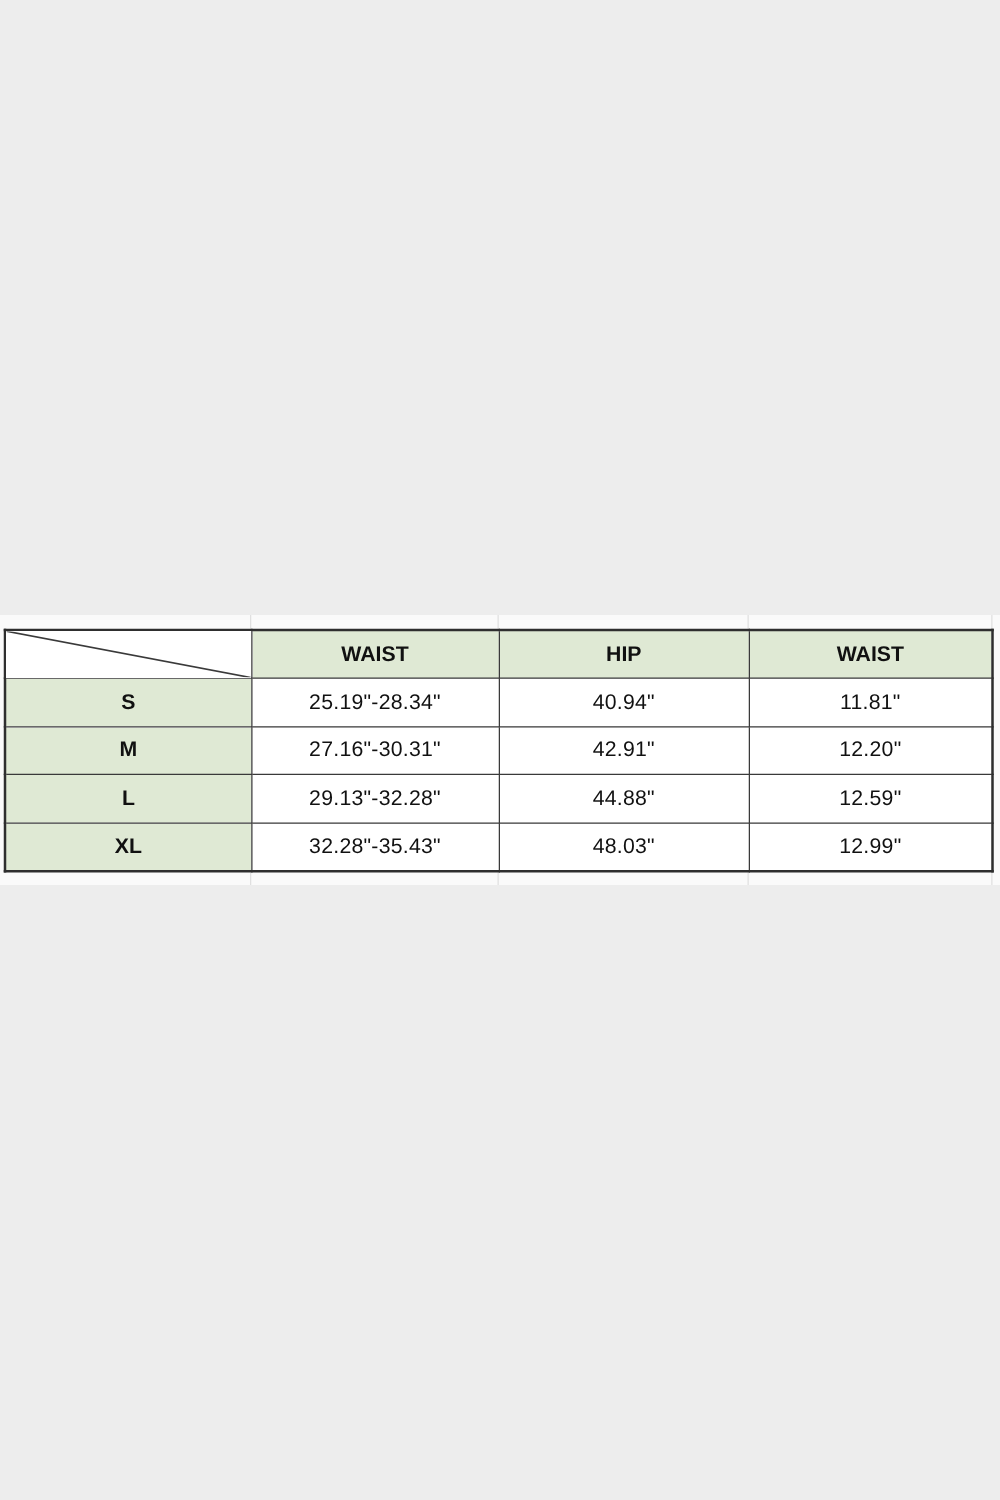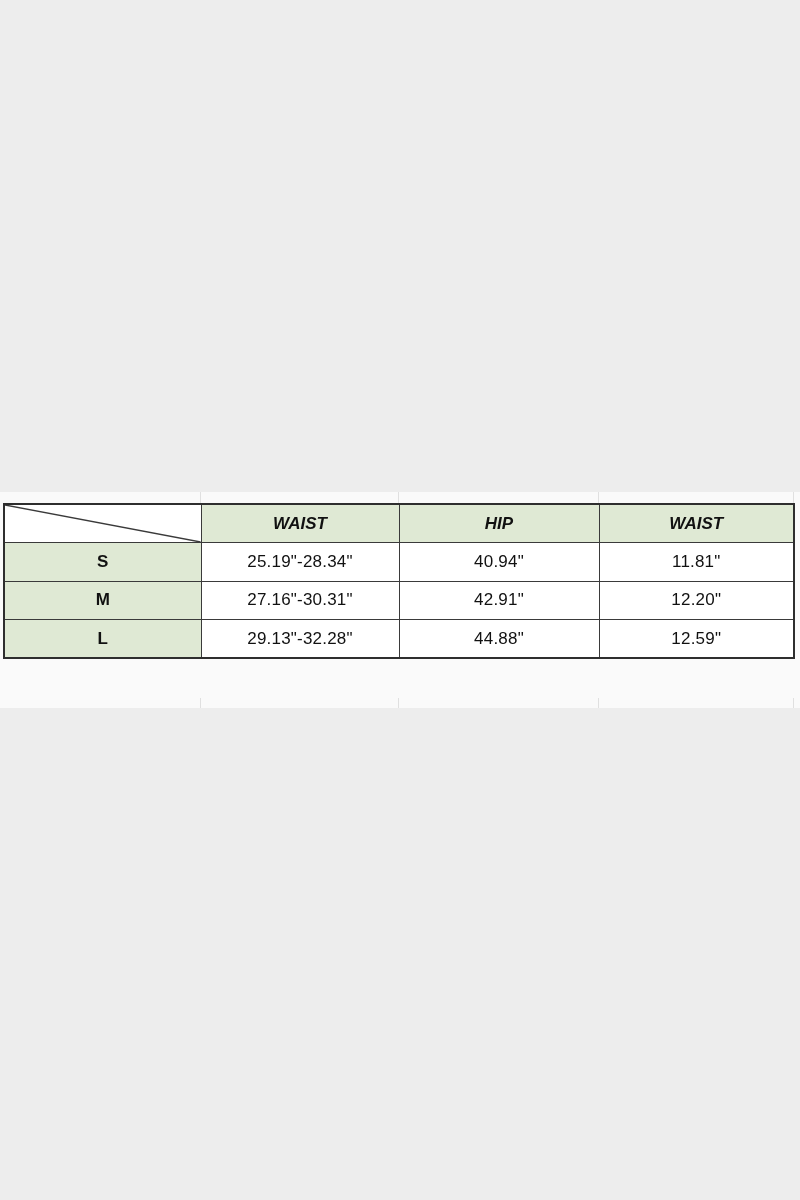--- a/index.html
+++ b/index.html
@@ -48,21 +48,20 @@
     text-align: center;
     vertical-align: middle;
     color: #111111;
     font-size: 17px;
     overflow: hidden;
   }
 
   table.size-chart th {
     font-weight: 700;
     background: #dfe9d4;
-    font-style: italic;
   }
 
   table.size-chart td.size-label {
     font-weight: 700;
     background: #dfe9d4;
   }
 
   table.size-chart td.value-cell {
     font-weight: 400;
     background: #ffffff;
@@ -128,17 +127,23 @@
           <td class="value-cell">27.16"-30.31"</td>
           <td class="value-cell">42.91"</td>
           <td class="value-cell">12.20"</td>
         </tr>
         <tr>
           <td class="size-label">L</td>
           <td class="value-cell">29.13"-32.28"</td>
           <td class="value-cell">44.88"</td>
           <td class="value-cell">12.59"</td>
         </tr>
+        <tr>
+          <td class="size-label">XL</td>
+          <td class="value-cell">32.28"-35.43"</td>
+          <td class="value-cell">48.03"</td>
+          <td class="value-cell">12.99"</td>
+        </tr>
       </tbody>
     </table>
 
   </div>
 </div>
 
 </body></html>

